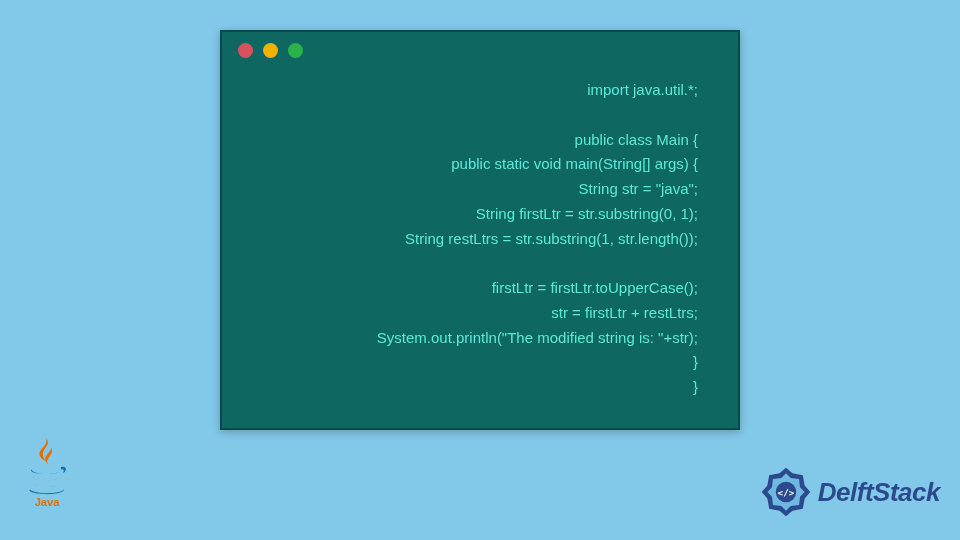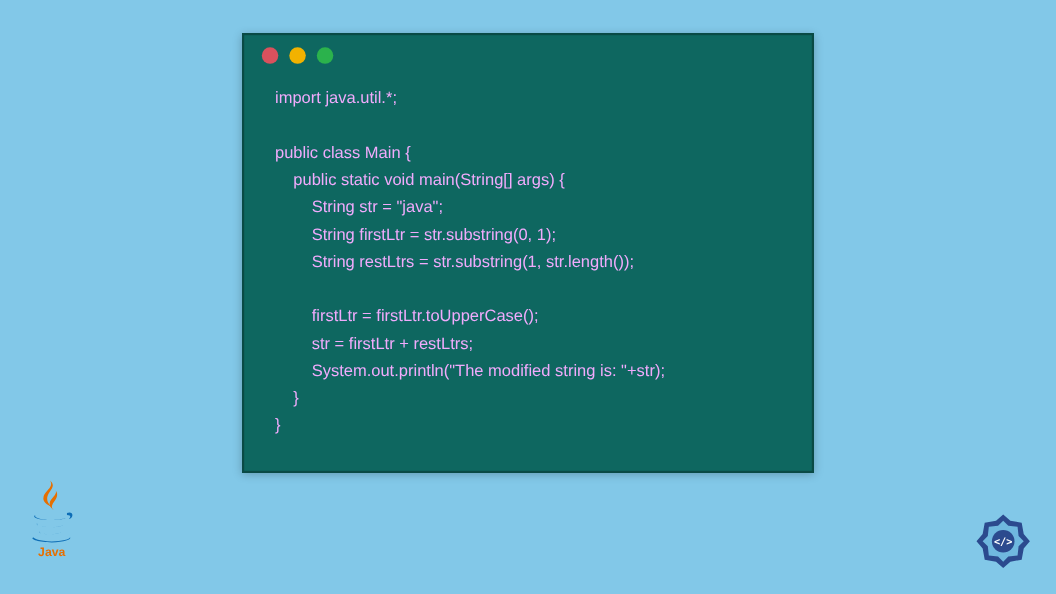--- a/index.html
+++ b/index.html
@@ -31,25 +31,26 @@
     width: 15px;
     height: 15px;
     border-radius: 50%;
     display: inline-block;
   }
   .dot.red { background: #d9515d; }
   .dot.yellow { background: #f2b200; }
   .dot.green { background: #2bb24c; }
   .code-body {
     padding: 10px 40px 28px 28px;
-    color: #f0abfc;
+    color: #5eead4;
     font-family: Arial, Helvetica, sans-serif;
     font-size: 15px;
     line-height: 1.65;
     white-space: pre;
+    text-align: right;
   }
   .java-logo {
     position: absolute;
     left: 18px;
     bottom: 28px;
     width: 58px;
   }
   .delft-brand {
     position: absolute;
     right: 20px;
@@ -111,13 +112,14 @@
   <div class="delft-icon">
     <svg viewBox="0 0 60 60" width="56" height="56">
       <g transform="translate(30,30)">
         <path d="M0,-26 L7,-20 L18,-18 L20,-7 L26,0 L20,7 L18,18 L7,20 L0,26 L-7,20 L-18,18 L-20,7 L-26,0 L-20,-7 L-18,-18 L-7,-20 Z" fill="#2b4a8e"></path>
         <path d="M0,-20 L5,-15 L14,-14 L15,-5 L20,0 L15,5 L14,14 L5,15 L0,20 L-5,15 L-14,14 L-15,5 L-20,0 L-15,-5 L-14,-14 L-5,-15 Z" fill="#6fb8df"></path>
         <circle r="11" fill="#2b4a8e"></circle>
         <text x="0" y="4" text-anchor="middle" font-family="monospace" font-size="10" fill="#ffffff" font-weight="bold">&lt;/&gt;</text>
       </g>
     </svg>
   </div>
+  <span class="delft-text">DelftStack</span>
 </div>
 
 </body></html>

